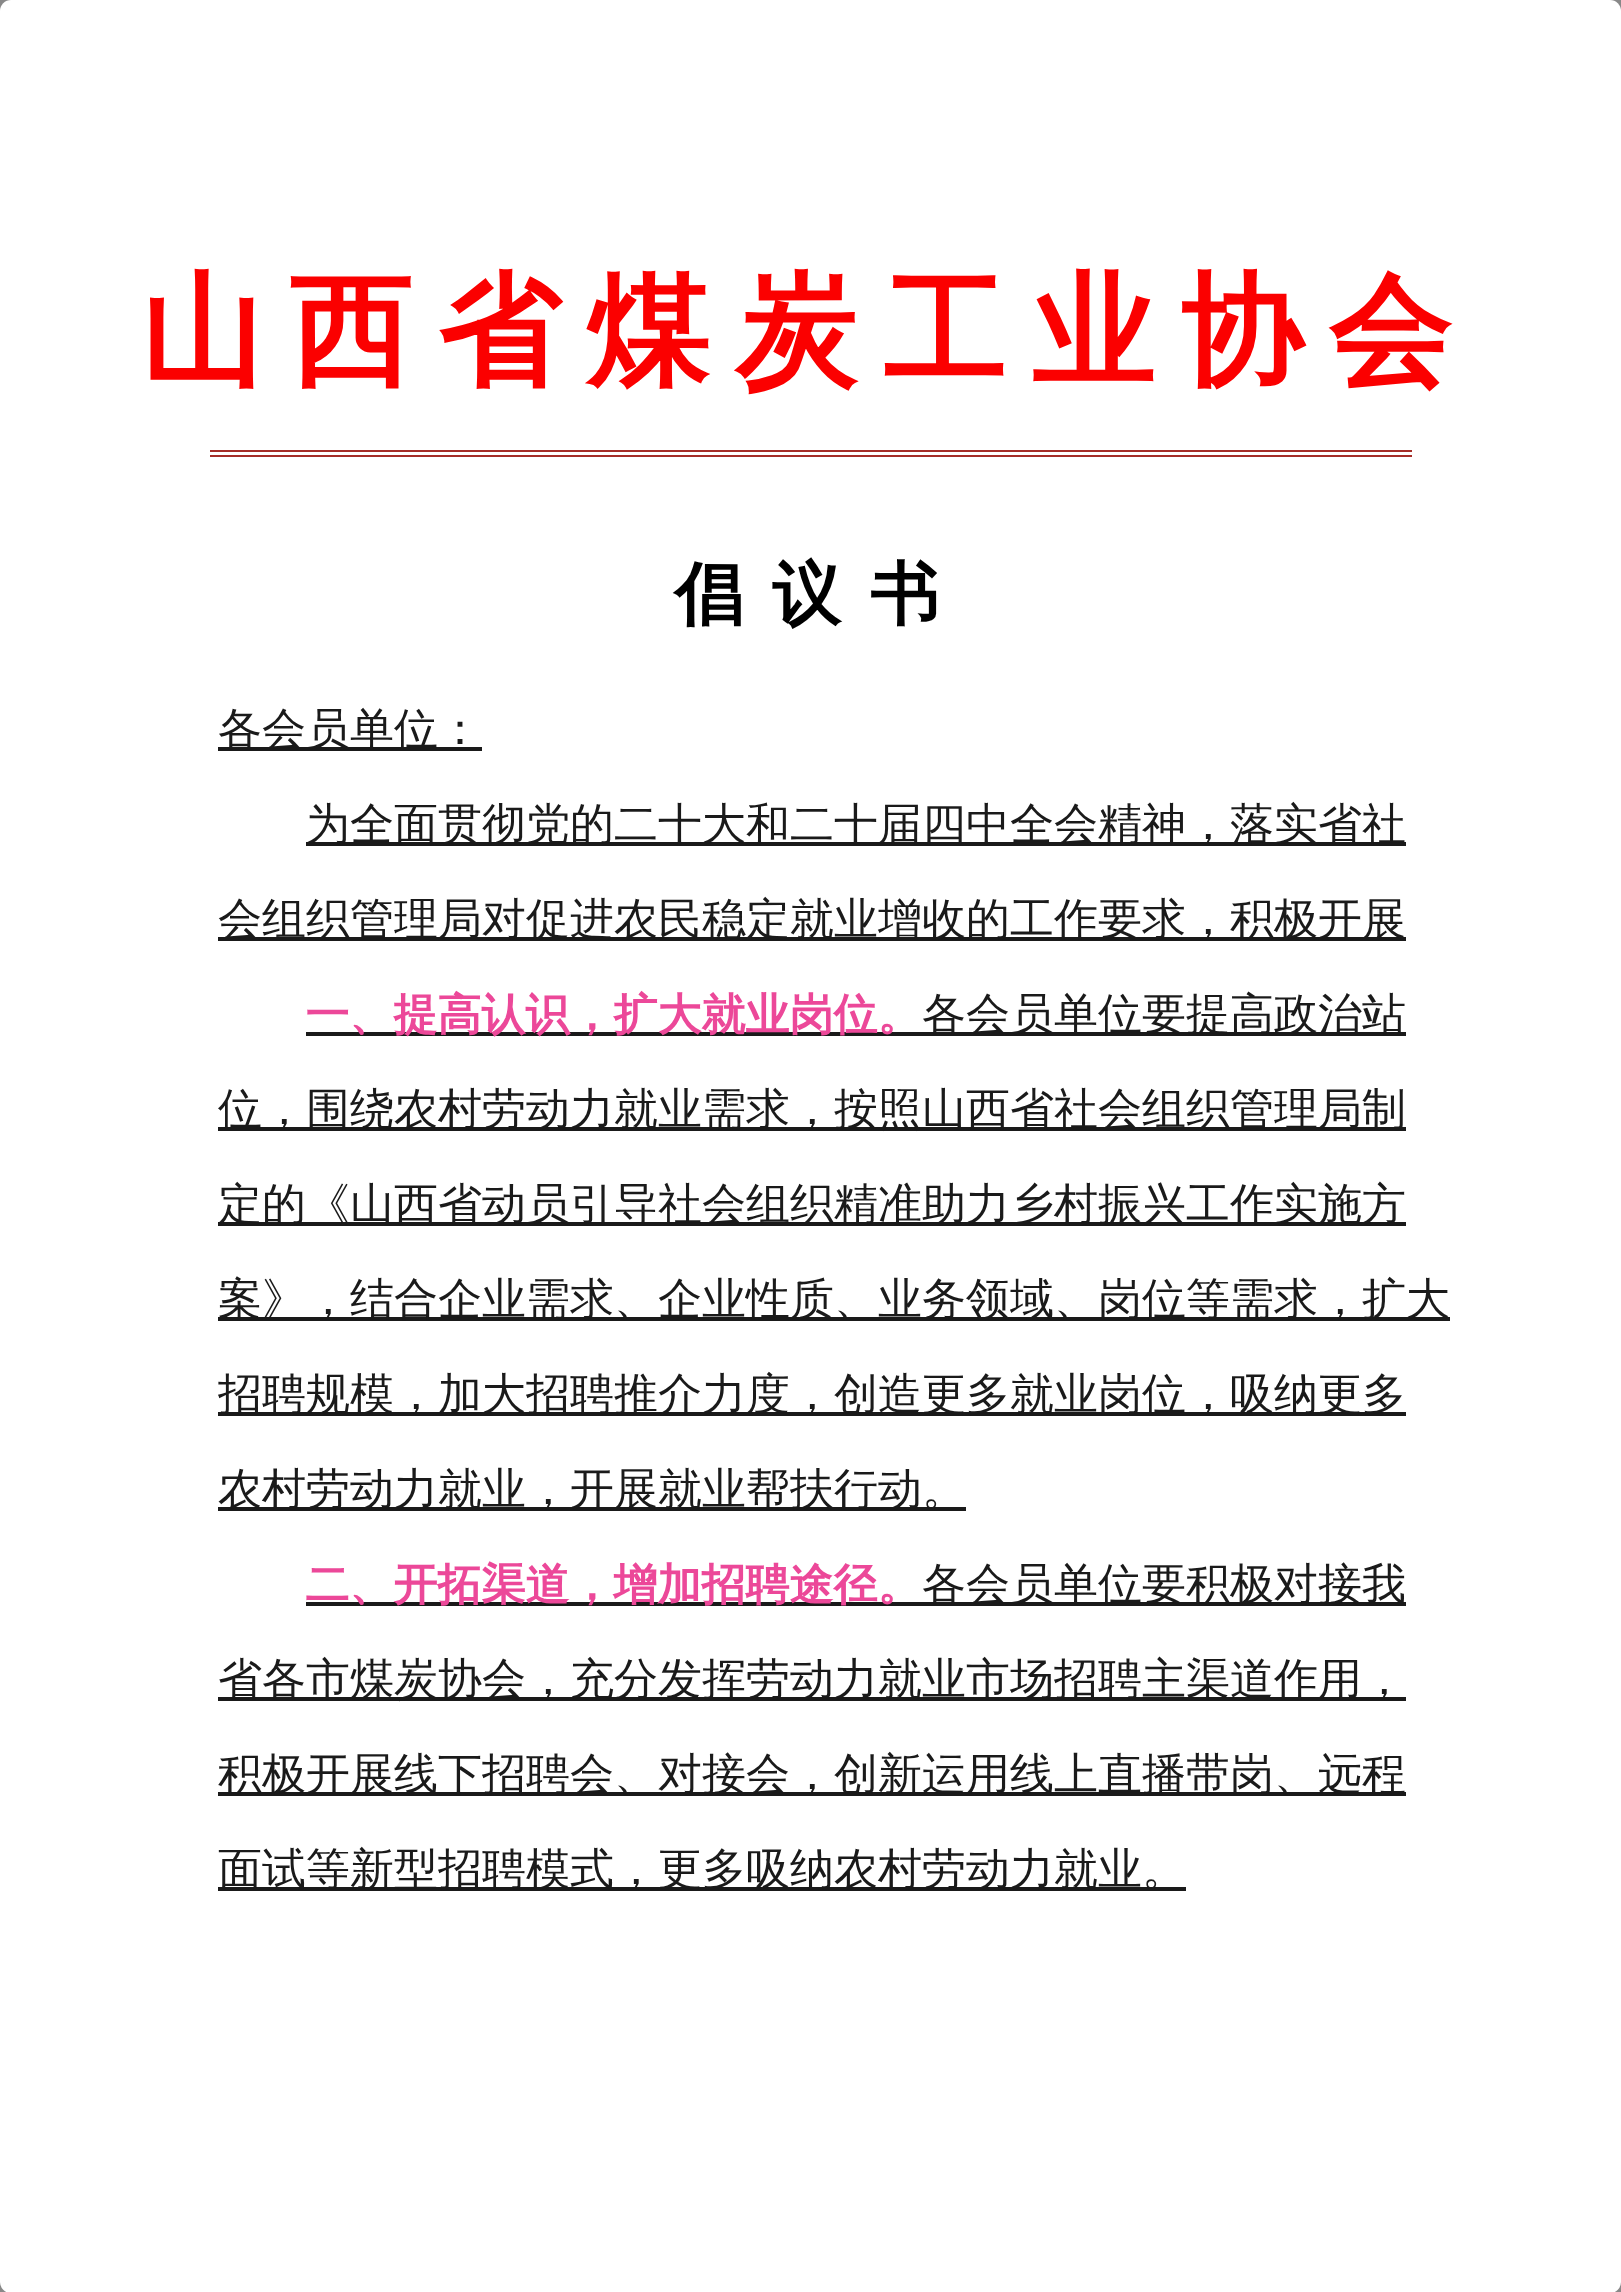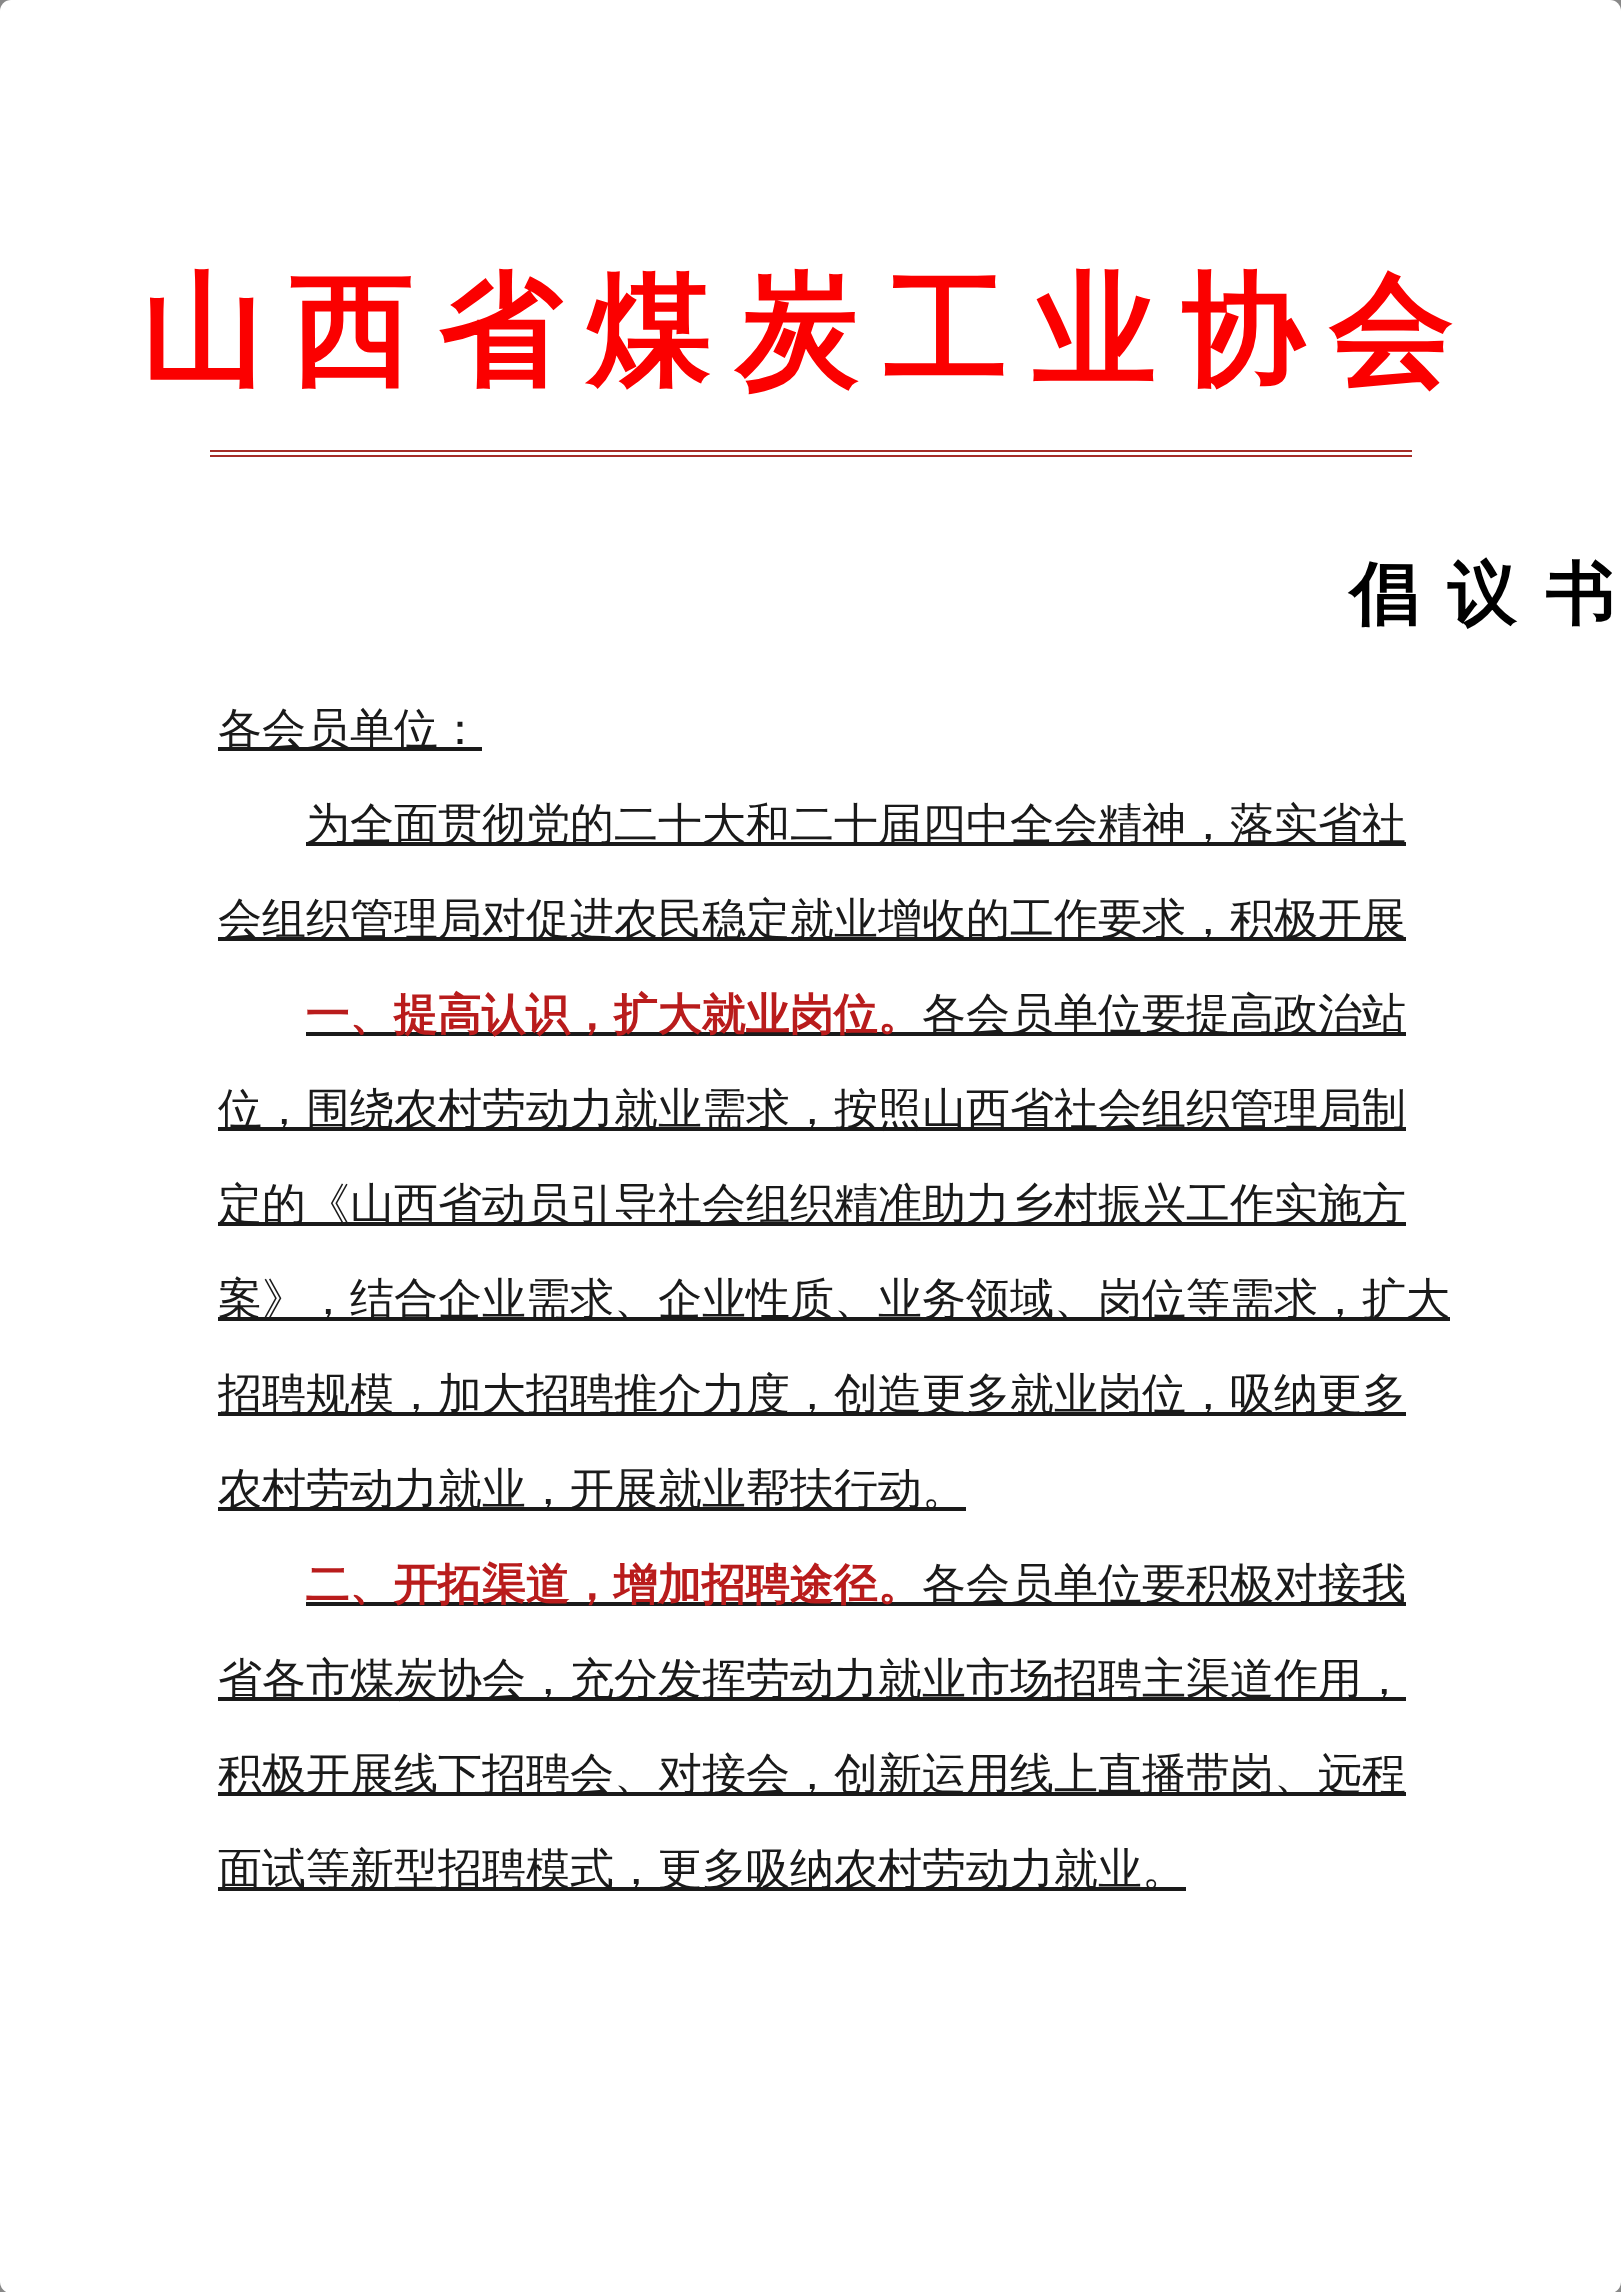--- a/index.html
+++ b/index.html
@@ -36,21 +36,21 @@
     height: 2.9px;
     margin: 58px auto 0 auto;
     box-sizing: content-box;
     background: var(--page-bg, #ffffff);
     border-top: 2.9px solid var(--rule-color, #a52d28);
     border-bottom: 2.9px solid var(--rule-color, #a52d28);
   }
   
   .doc-title {
     margin: 102px 0 0 0;
-    text-align: right;
+    text-align: center;
     font-size: 69px;
     line-height: 71px;
     font-weight: 700;
     letter-spacing: 5.9px;
     color: #000000;
     white-space: nowrap;
   }
   
   .doc-body {
     margin-top: 51px;
@@ -64,21 +64,21 @@
     height: 95px;
     line-height: 95px;
     white-space: nowrap;
   }
   .line.indent {
     padding-left: 88px;
   }
   .lead {
     font-family: "Liberation Sans", sans-serif;
     font-weight: 700;
-    color: #b91c1c;
+    color: #ec4899;
   }
 </style>
 </head>
 <body>
 
 <div class="page">
 
   <div class="org-title">山西省煤炭工业协会</div>
 
   <div class="red-rule"></div>

